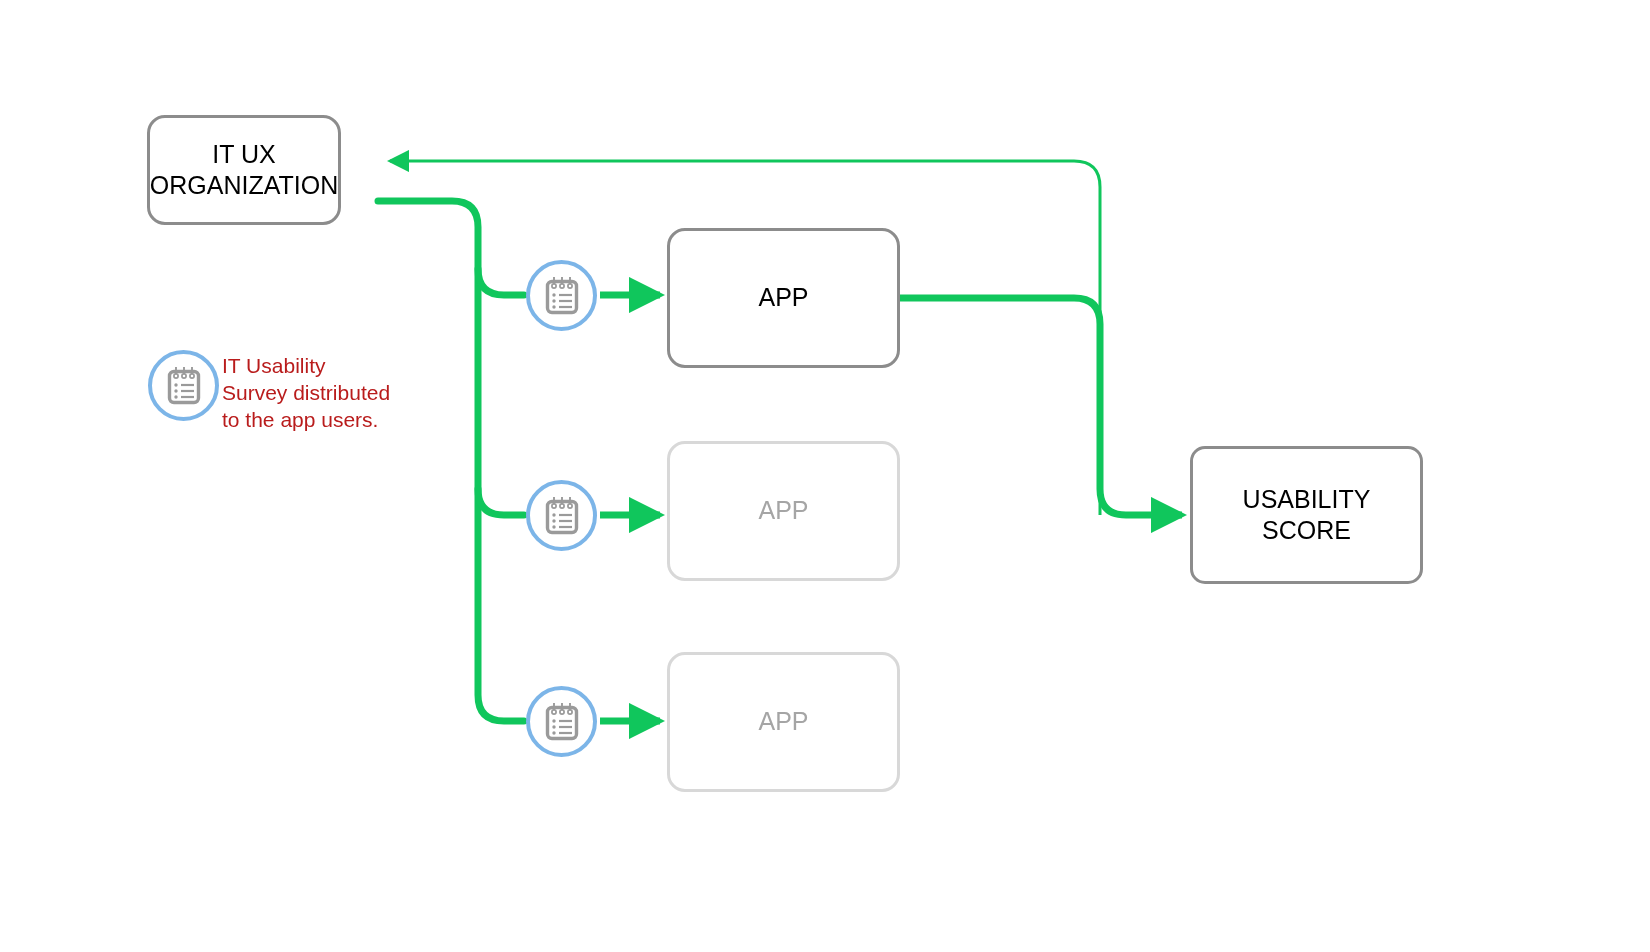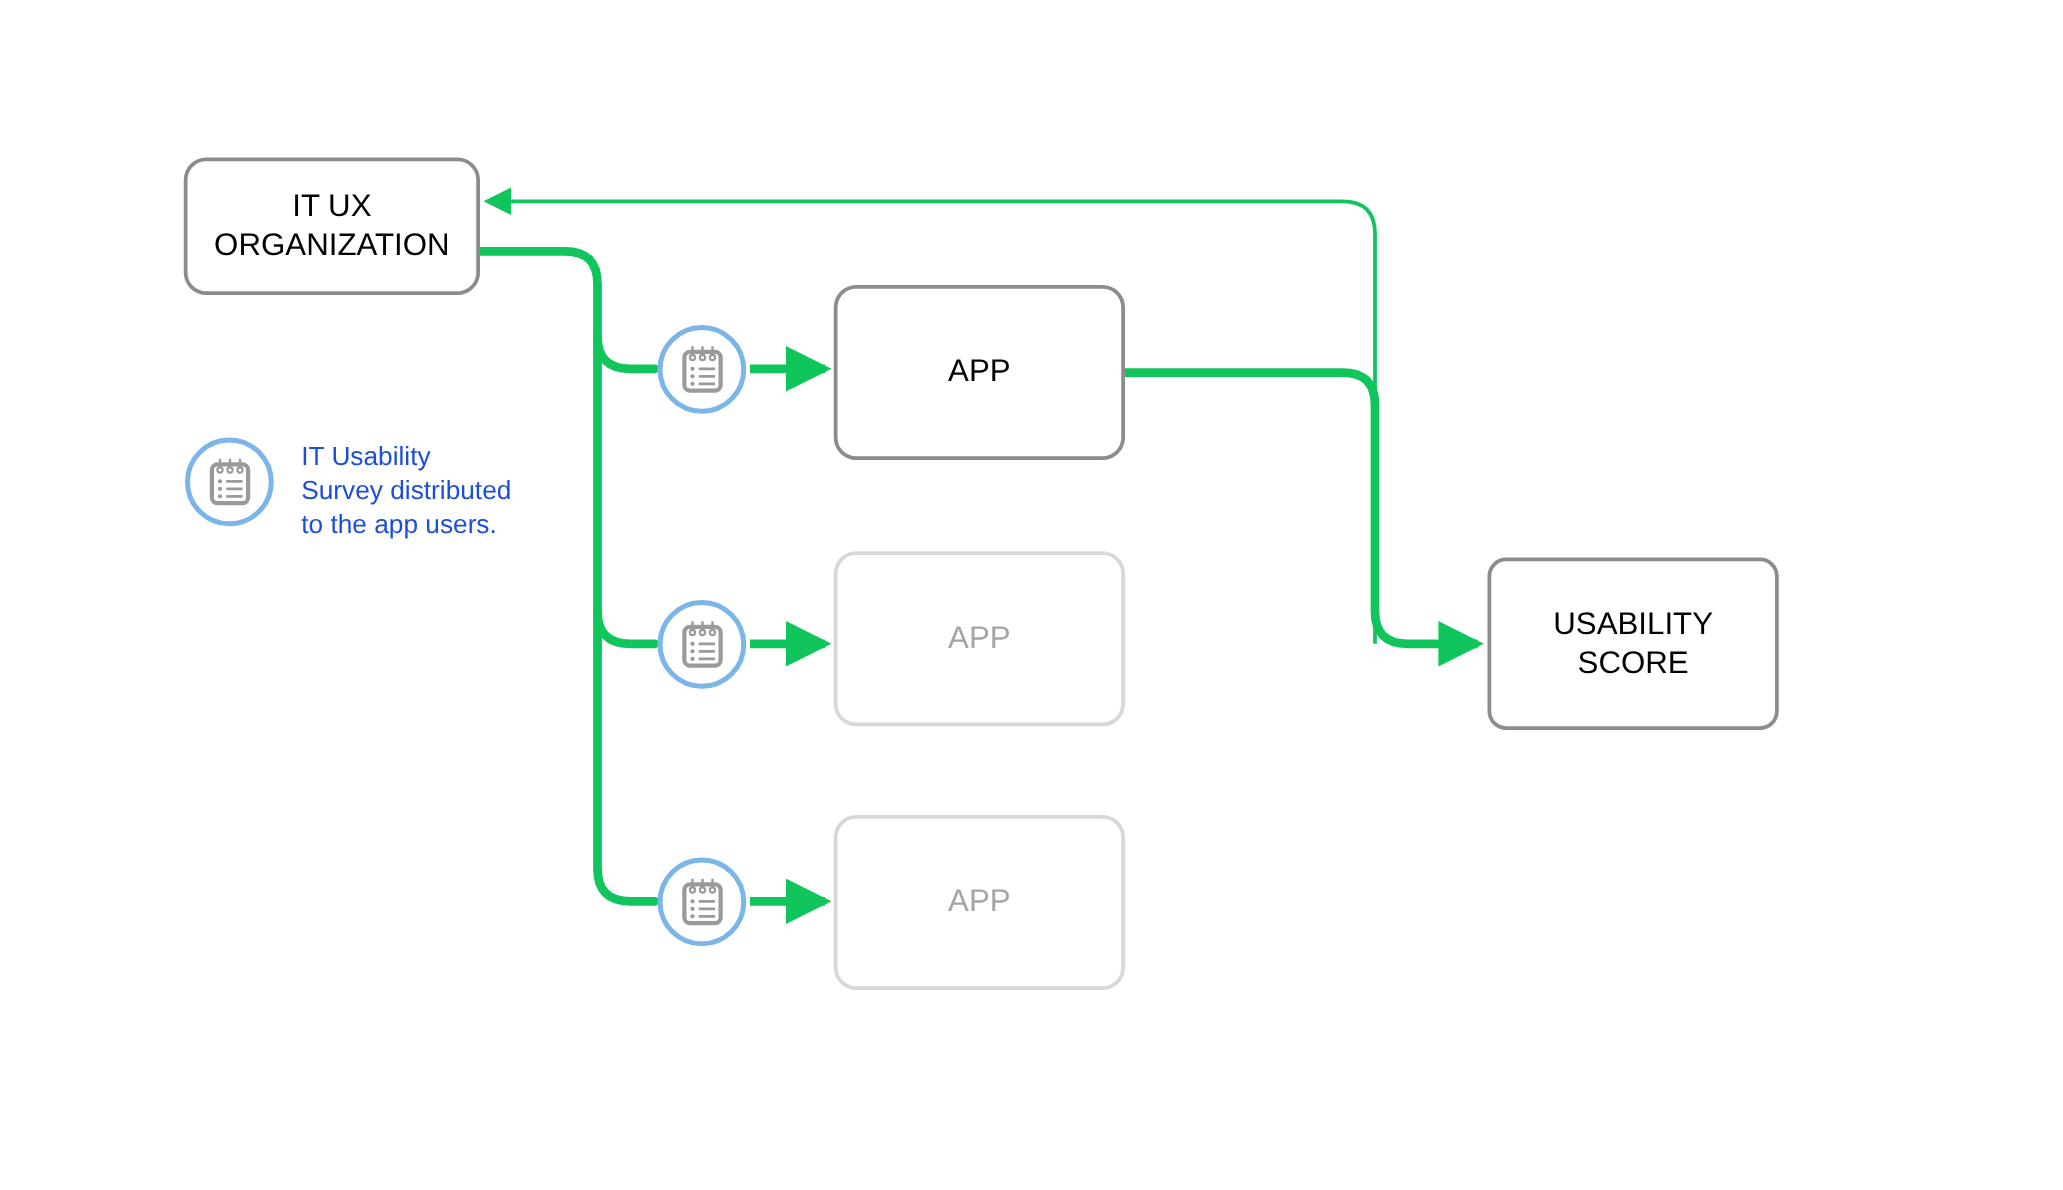--- a/index.html
+++ b/index.html
@@ -76,23 +76,23 @@
     display: flex;
     align-items: flex-start;
   }
   #legend .survey-badge {
     position: relative;
     left: 0;
     top: 0;
     flex: 0 0 auto;
   }
   #legend-text {
-    margin-left: 22px;
+    margin-left: 3px;
     width: 172px;
-    color: #1d4ed8;
+    color: #b91c1c;
     font-size: 21px;
     line-height: 1.29;
     padding-top: 2px;
   }
 </style>
 </head>
 <body>
 
 <div id="diagram-root">
 
@@ -116,21 +116,21 @@
 
     <path d="M 600 515 L 660 515" fill="none" stroke="#10c65c" stroke-width="7" stroke-linecap="butt" marker-end="url(#arrow-thick)"></path>
 
     <path d="M 600 721 L 660 721" fill="none" stroke="#10c65c" stroke-width="7" stroke-linecap="butt" marker-end="url(#arrow-thick)"></path>
 
     <path d="M 900 298 L 1074 298 Q 1100 298 1100 324 L 1100 489 Q 1100 515 1126 515 L 1182 515" fill="none" stroke="#10c65c" stroke-width="7" stroke-linecap="butt" marker-end="url(#arrow-thick)"></path>
 
     <path d="M 1100 515 L 1100 187 Q 1100 161 1074 161 L 390 161" fill="none" stroke="#10c65c" stroke-width="3" stroke-linecap="butt" marker-end="url(#arrow-thin)"></path>
   </svg>
 
-  <div class="node-box node-strong" style="left:147px; top:126px; width:237px; height:110px;align-items:center;">
+  <div class="node-box node-strong" style="left:147px; top:115px; width:194px; height:110px;align-items:center;">
     <span class="node-label">IT UX
 ORGANIZATION</span>
   </div>
 
   <div class="node-box node-strong" style="left:667px; top:228px; width:233px; height:140px;">
     <span class="node-label">APP</span>
   </div>
 
   <div class="node-box node-faded" style="left:667px; top:441px; width:233px; height:140px;">
     <span class="node-label">APP</span>

